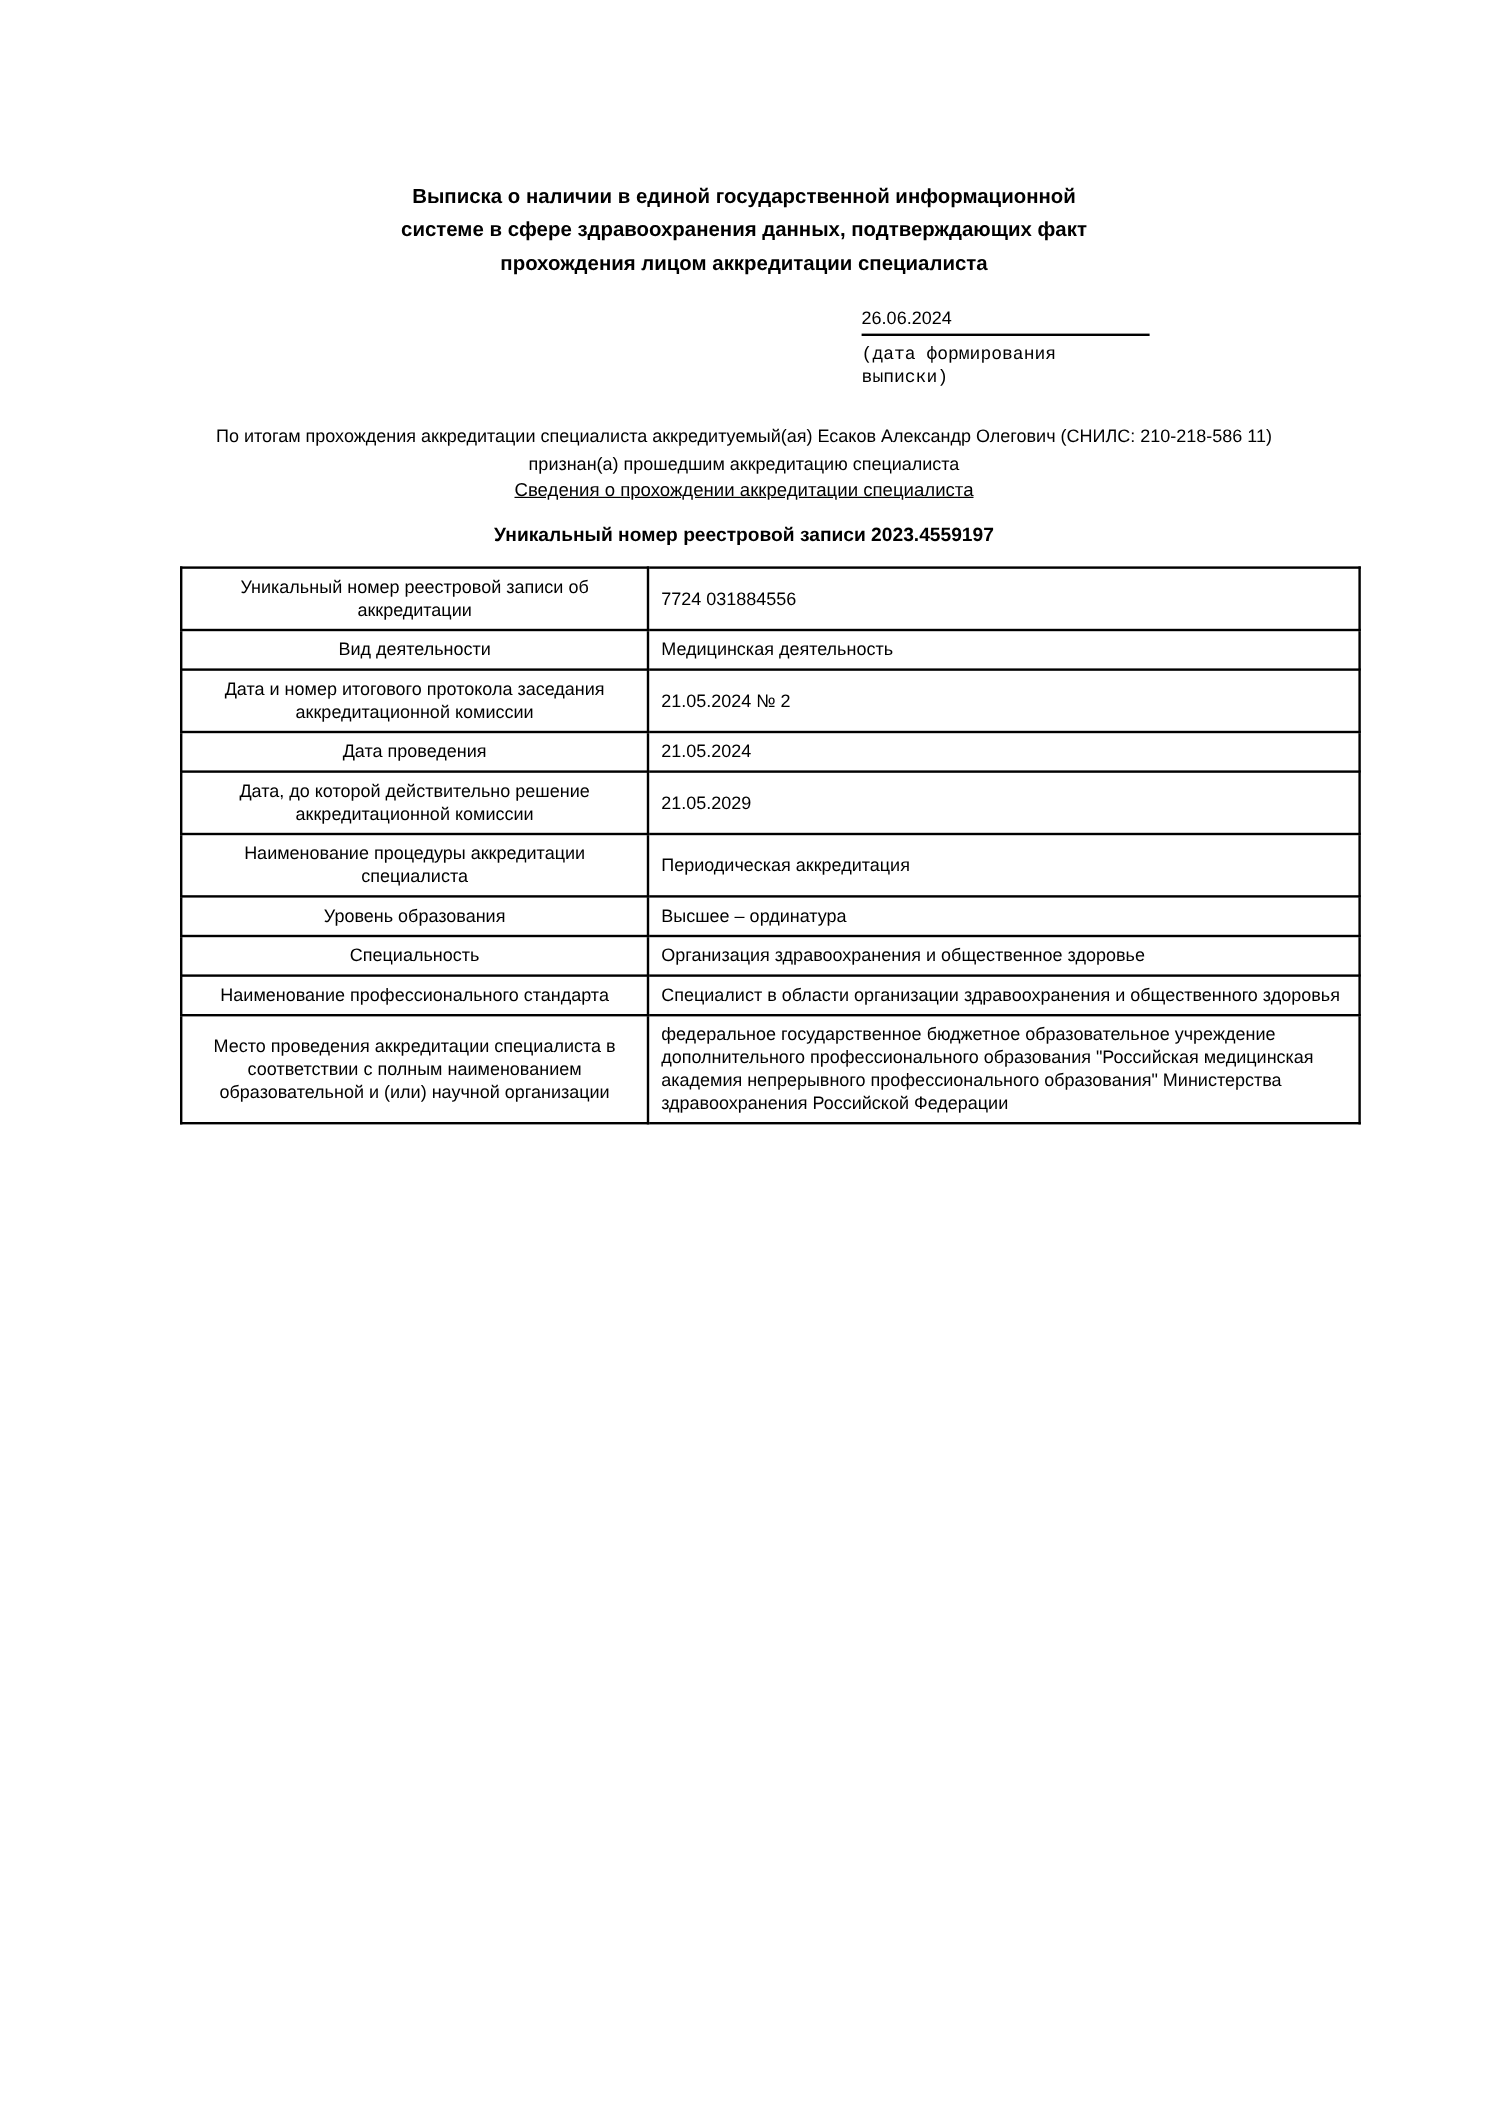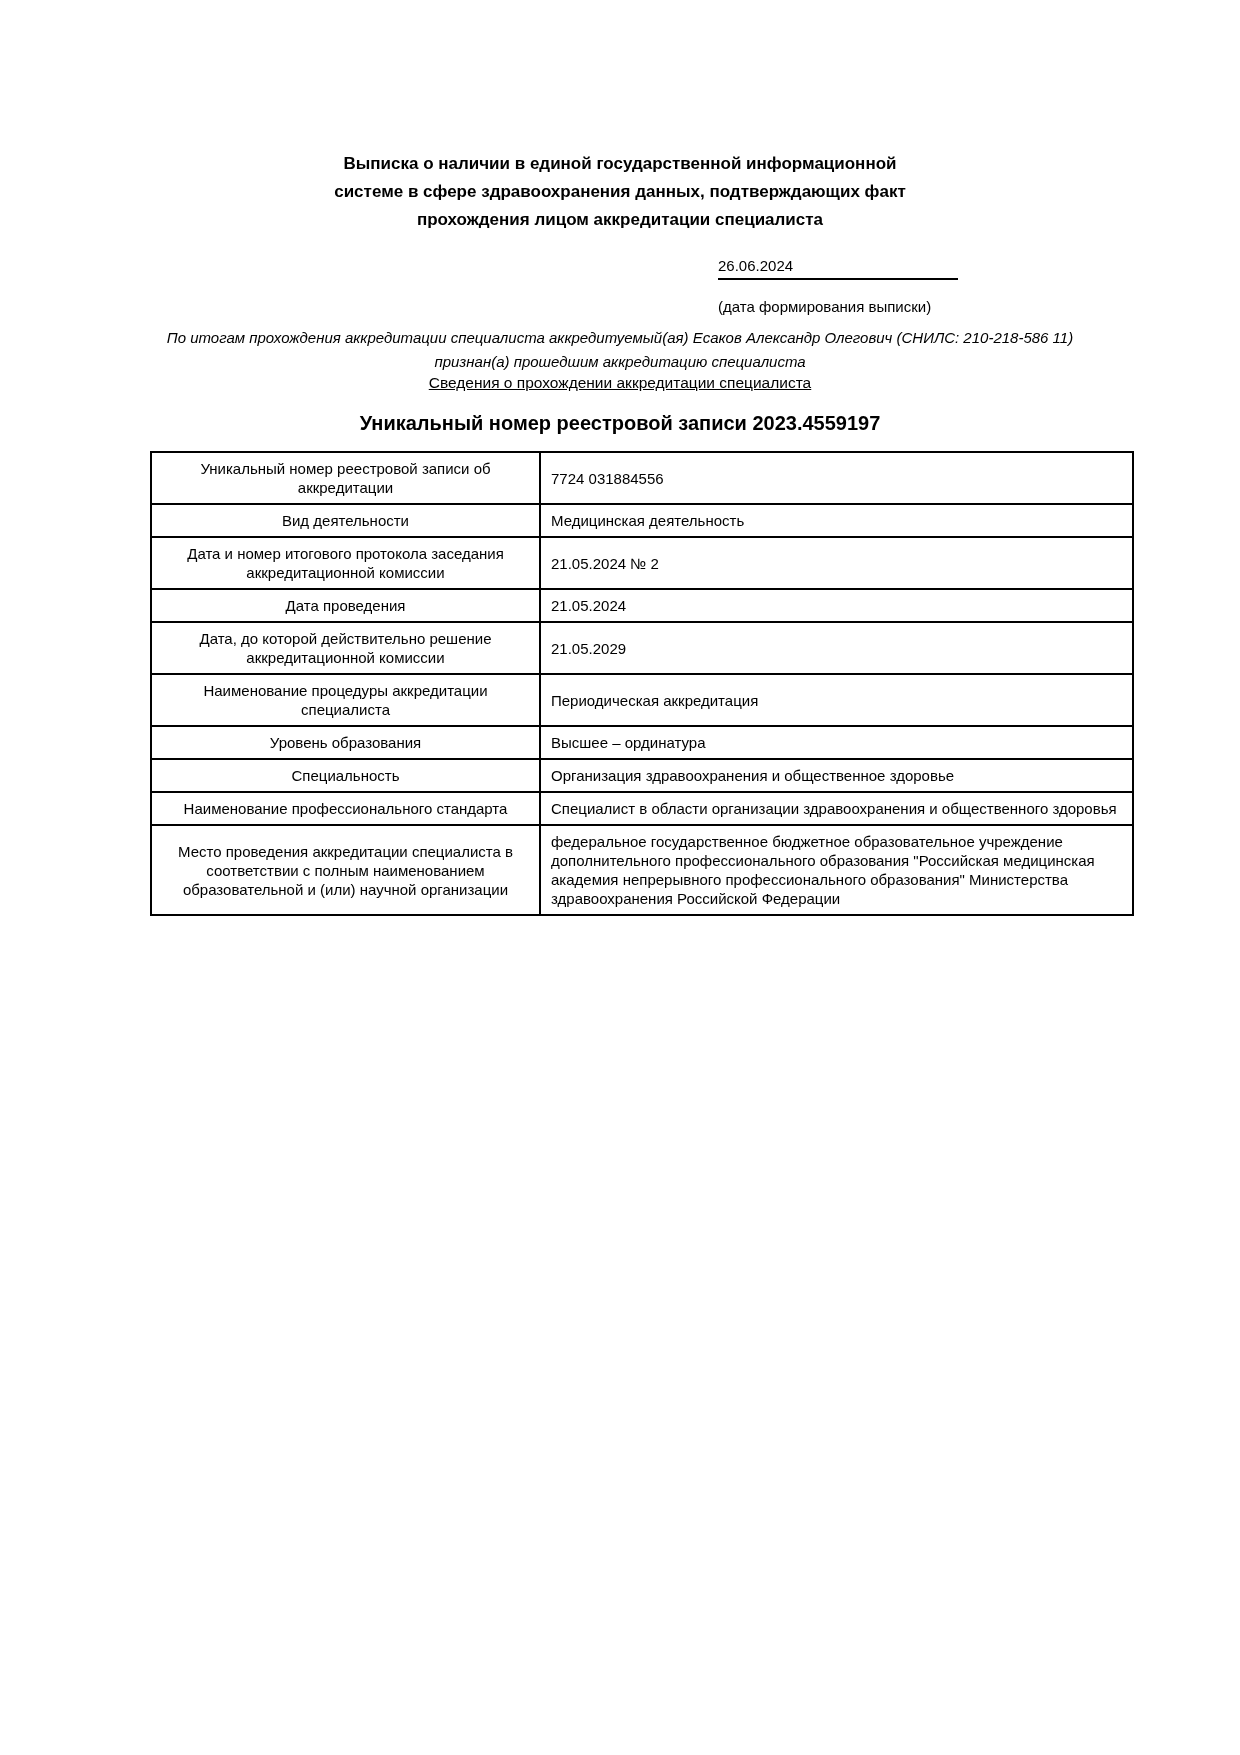--- a/index.html
+++ b/index.html
@@ -34,40 +34,40 @@
     font-size: 15px;
   }
   .date-value {
     display: block;
     padding-bottom: 3px;
     border-bottom: 2px solid #000;
     line-height: 19px;
   }
   .date-caption {
     display: block;
-    margin-top: 17px;
+    margin-top: 6px;
     line-height: 19px;
+    font-family: Liberation Mono, monospace;
   }
   .intro {
-    margin-top: 10px;
+    margin-top: 28px;
     text-align: center;
     font-size: 15px;
     line-height: 24px;
-    font-style: italic;
   }
   .section-heading {
     text-align: center;
     font-size: 15.5px;
     text-decoration: underline;
   }
   .registry-heading {
     margin-top: 20px;
     text-align: center;
     font-weight: bold;
-    font-size: 20px;
+    font-size: 16px;
   }
   table.acc-table {
     border-collapse: collapse;
     table-layout: fixed;
     width: 938px;
     margin: 16px 0 0 150px;
   }
   table.acc-table td {
     border: 2px solid #000;
     font-size: 15px;

